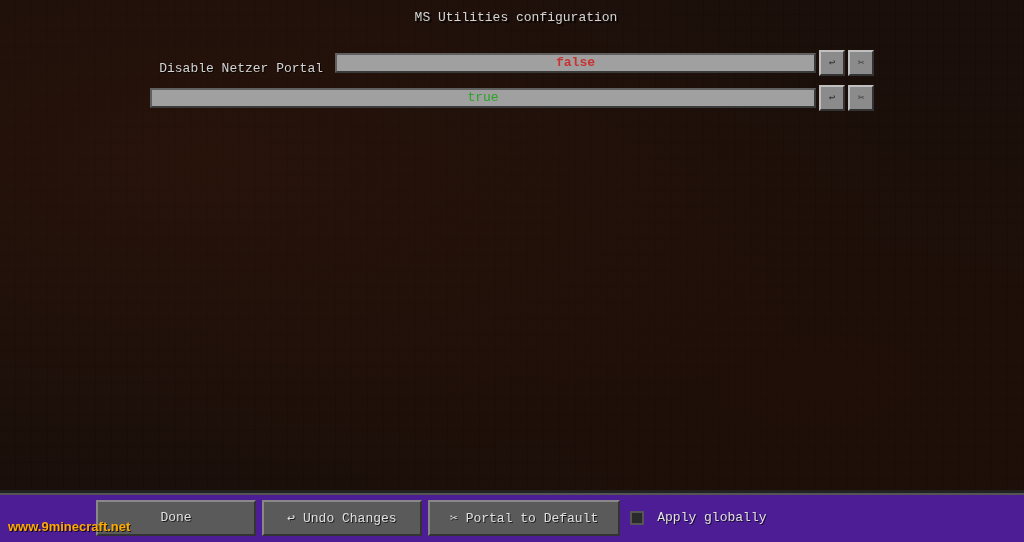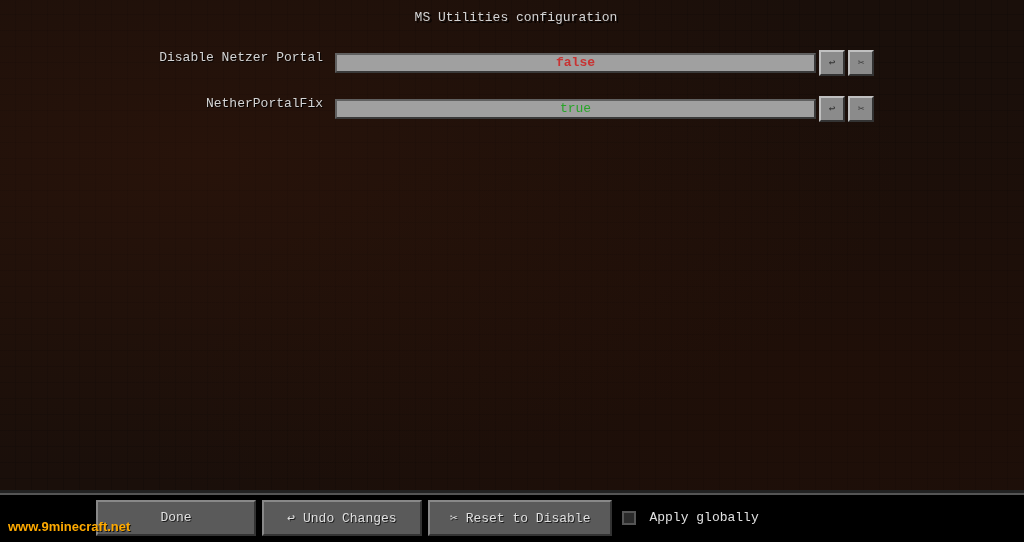--- a/index.html
+++ b/index.html
@@ -59,22 +59,22 @@
     }
 
     
     .config-area {
       flex: 1;
       padding: 16px 150px 0 150px;
     }
 
     .config-row {
       display: flex;
-      align-items: flex-start;
-      margin-bottom: 20px;
+      align-items: flex-end;
+      margin-bottom: 9px;
     }
 
     .config-label {
       color: #d4d4d4;
       font-size: 13px;
       width: 185px;
       text-align: right;
       padding-right: 12px;
       text-shadow: 1px 1px 0px rgba(0,0,0,0.8);
     }
@@ -127,21 +127,21 @@
       align-items: center;
       justify-content: center;
       cursor: pointer;
       color: #333;
       font-size: 11px;
     }
 
     
     .bottom-bar {
       height: 52px;
-      background: #000000;
+      background: #4c1d95;
       border-top: 3px solid #222;
       display: flex;
       align-items: center;
       padding: 0 10px;
       gap: 6px;
       position: relative;
     }
 
     .bottom-bar::before {
       content: '';
@@ -239,42 +239,41 @@
     <div class="config-row">
       <div class="config-label">Disable Netzer Portal</div>
       <div class="config-value-container">
         <div class="config-value-box false-val">false</div>
         <div class="config-btn-small" title="Undo">↩</div>
         <div class="config-btn-small" title="Reset">✂</div>
       </div>
     </div>
 
     <div class="config-row">
-      <div class="config-label">NetherPortalFix</div>
       <div class="config-value-container">
         <div class="config-value-box true-val">true</div>
         <div class="config-btn-small" title="Undo">↩</div>
         <div class="config-btn-small" title="Reset">✂</div>
       </div>
     </div>
 
   </div>
 
   <div class="bottom-bar">
 
     <div style="width:80px;"></div>
 
     <button class="btn-main btn-done">Done</button>
 
     <button class="btn-main btn-undo">
       <span>↩ </span><span>Undo Changes</span>
     </button>
 
     <button class="btn-main btn-reset">
-      <span>✂ </span><span>Reset to Disable</span>
+      <span>✂ </span><span>Portal to Default</span>
     </button>
 
     <div class="apply-globally-container">
       <div class="apply-checkbox"></div>
       <span class="apply-label">Apply globally</span>
     </div>
 
     <div class="watermark">
       <span>www.</span><span style="color:#ffaa00;">9minecraft</span><span>.net</span>
     </div>

